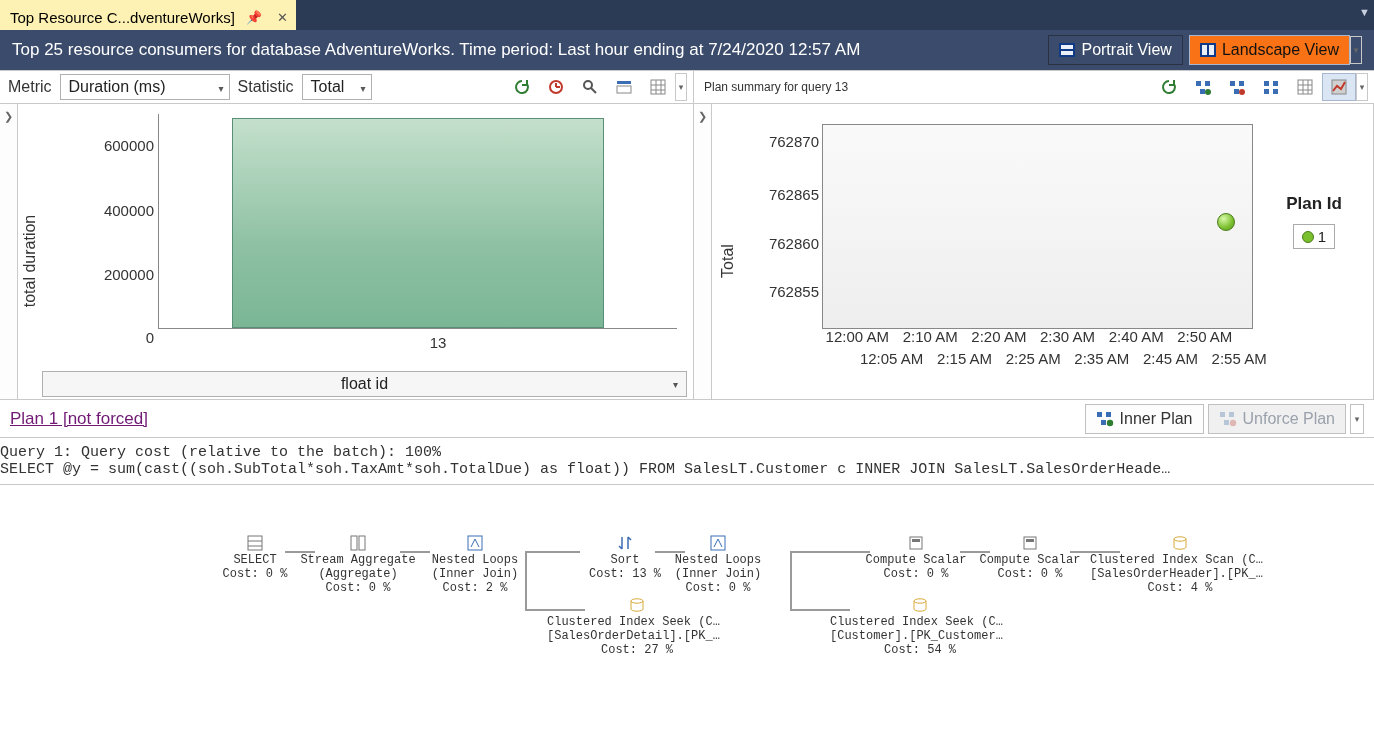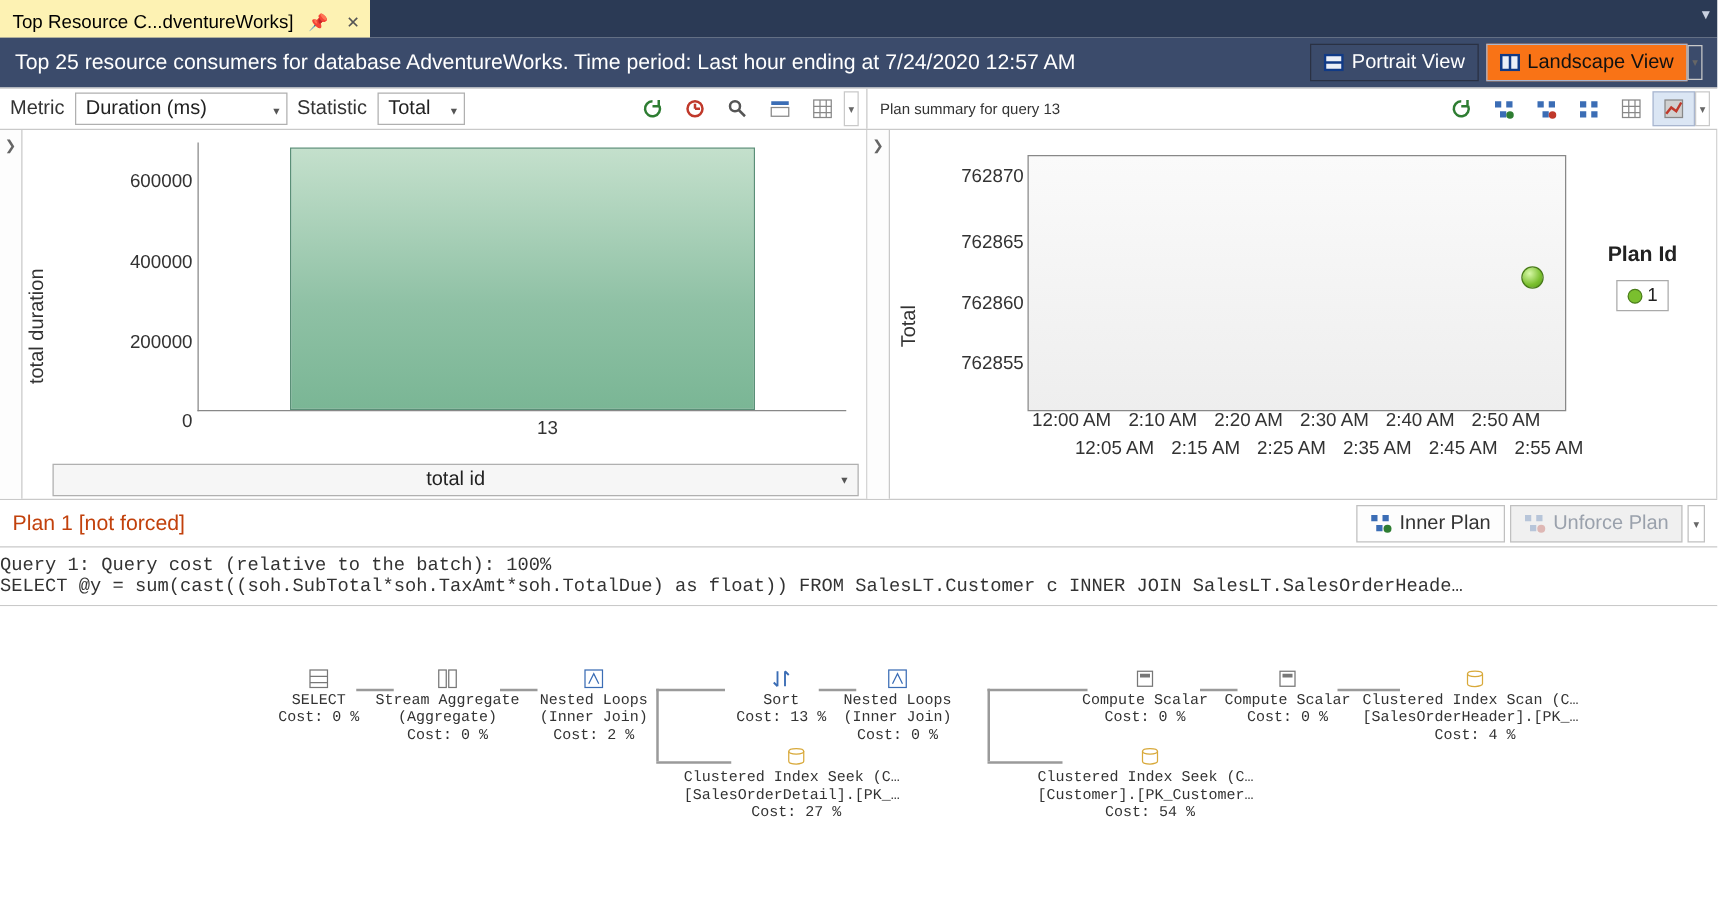--- a/index.html
+++ b/index.html
@@ -60,21 +60,21 @@
   .rxtick { position: absolute; top: 100%; font-size: 15px; color: #333; transform: translateX(-50%); white-space: nowrap; }
   .rxtick.row2 { top: calc(100% + 22px); }
   .dot { width: 18px; height: 18px; border-radius: 50%; background: radial-gradient(circle at 35% 30%, #d8f9a8, #7abf2e 60%, #58981f); border: 1px solid #4a7d1a; position: absolute; transform: translate(-50%, -50%); }
   .legend { position: absolute; right: 14px; top: 90px; width: 90px; text-align: center; }
   .legend .title { font-size: 17px; font-weight: 600; margin-bottom: 10px; }
   .legend .item { border: 1px solid #aaa; display: inline-flex; align-items: center; gap: 4px; padding: 3px 8px; font-size: 15px; }
   .legend .sw { width: 12px; height: 12px; border-radius: 50%; background: #7abf2e; border: 1px solid #4a7d1a; }
 
   
   .planhdr { height: 38px; display: flex; align-items: center; padding: 0 10px; border-bottom: 1px solid #c9c9c9; }
-  .planhdr .title { font-size: 17px; color: #c2410c; flex: 1; }
+  .planhdr .title { font-size: 17px; color: #701a75; flex: 1; text-decoration: underline; }
   .planbtn { height: 30px; border: 1px solid #c0c0c0; background: #fdfdfd; display: inline-flex; align-items: center; padding: 0 10px; gap: 6px; font-size: 16px; color: #333; cursor: pointer; margin-left: 4px; }
   .planbtn.disabled { color: #9aa1ac; background: #f0f0f0; cursor: default; }
   .planbtn.disabled svg { opacity: 0.55; }
   .tinydrop { width: 14px; height: 30px; border: 1px solid #c0c0c0; display: inline-flex; align-items: center; justify-content: center; font-size: 9px; color: #666; margin-left: 4px; cursor: pointer; }
 
   
   .qtext { padding: 6px 0; border-bottom: 1px solid #c9c9c9; font-family: Consolas, "Courier New", monospace; font-size: 15px; color: #333; white-space: pre; overflow: hidden; }
 
   
   .diagram { flex: 1; position: relative; background: #fff; overflow: hidden; }
@@ -237,21 +237,21 @@
           <div class="ytick" style="top:14%;">600000</div>
           <div class="ytick" style="top:40%;">400000</div>
           <div class="ytick" style="top:66%;">200000</div>
           <div class="ytick" style="top:91%;">0</div>
           <div class="plot">
             <div class="bar" style="left:14%; width:72%; top:2%; bottom:0;"></div>
           </div>
           <div class="xtick" style="left:50%; bottom:8px; left:380px;text-align:center;">13</div>
         </div>
         <div class="xdrop">
-          <span>total id</span>
+          <span>float id</span>
           <span class="chev">▾</span>
         </div>
       </div>
     </div>
 
     <div class="chartpane right">
       <div class="collapse">❯</div>
       <div class="chartbody">
         <div class="ryaxlbl">Total</div>
         <div class="rplot">

